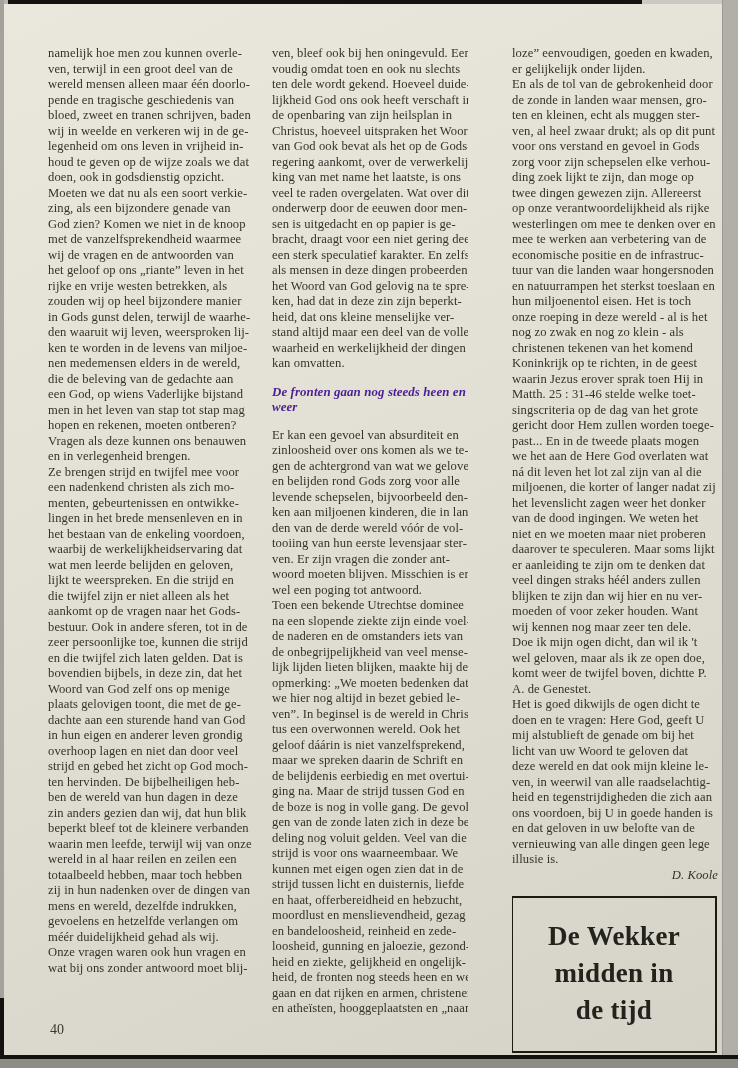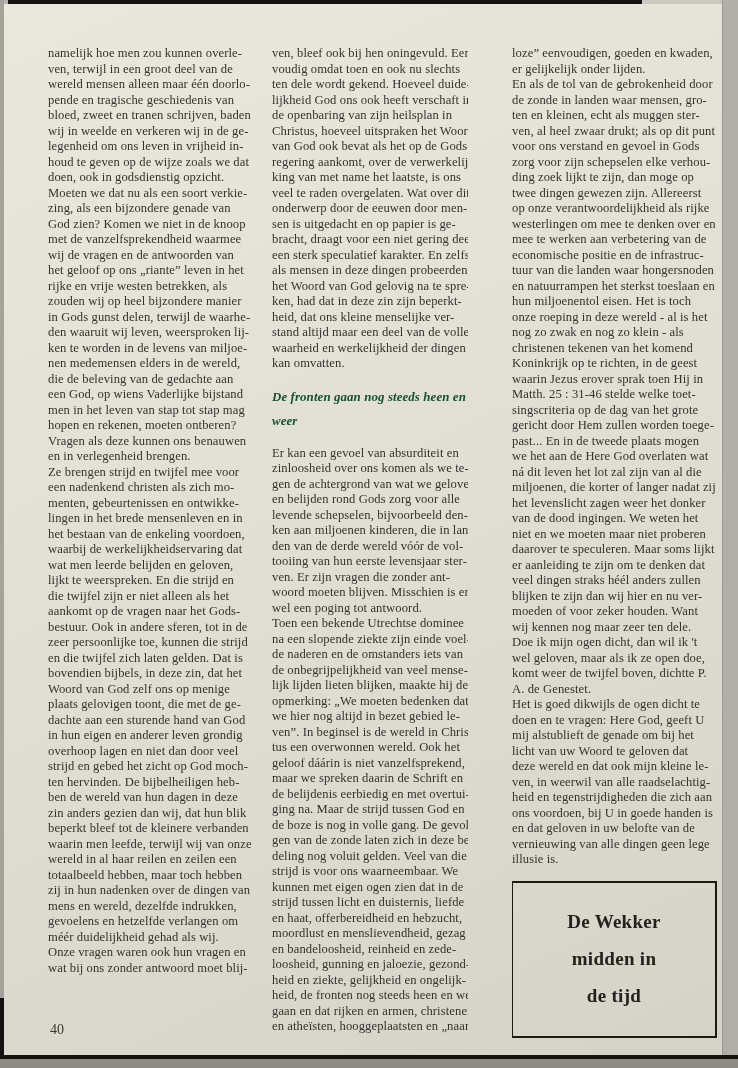--- a/index.html
+++ b/index.html
@@ -53,41 +53,41 @@
     font-size: 12.6px; line-height: 15.5px;
     letter-spacing: 0.1px;
   }
   .col { overflow: hidden; }
   .col-1 { width: 206px; margin-right: 18px; }
   .col-2 { width: 196px; margin-right: 32px; }
   .col-3 { width: 206px; margin-left: 12px; }
   .col p { margin: 0; white-space: pre; overflow: hidden; }
   .col h3 {
     margin: 13px 0 13px 0;
-    font-size: 12.9px; line-height: 24px;
+    font-size: 12.9px; line-height: 15px;
     font-weight: bold; font-style: italic;
     white-space: pre; overflow: hidden;
-    color: #14532d;
+    color: #4c1d95;
   }
   .signature {
     margin: 2px 6px 0 0;
     text-align: right;
     font-style: italic;
     white-space: pre;
   }
   .wekker-box {
     box-sizing: border-box;
     width: 206px; margin-top: 13px; margin-left: -1px;
     border: 2px solid #1c1a15;
     padding: 20px 6px 22px 6px;
     text-align: center;
   }
   .wekker-box .boxtext {
     margin: 0;
-    font-size: 19px; line-height: 37px;
+    font-size: 27px; line-height: 37px;
     font-weight: bold;
     color: #24221c;
     white-space: pre-line;
     letter-spacing: 0.3px;
   }
   .page-number {
     position: absolute; left: 50px; top: 1022px;
     font-size: 14px; color: #3a3832;
   }
 </style>
@@ -280,20 +280,21 @@
 doen en te vragen: Here God, geeft U
 mij alstublieft de genade om bij het
 licht van uw Woord te geloven dat
 deze wereld en dat ook mijn kleine le-
 ven, in weerwil van alle raadselachtig-
 heid en tegenstrijdigheden die zich aan
 ons voordoen, bij U in goede handen is
 en dat geloven in uw belofte van de
 vernieuwing van alle dingen geen lege
 illusie is.</p>
+      <p class="signature">D. Koole</p>
       <div class="wekker-box">
         <p class="boxtext">De Wekker
 midden in
 de tijd</p>
       </div>
     </div>
 
   </div>
 
   <div class="page-number">40</div>

